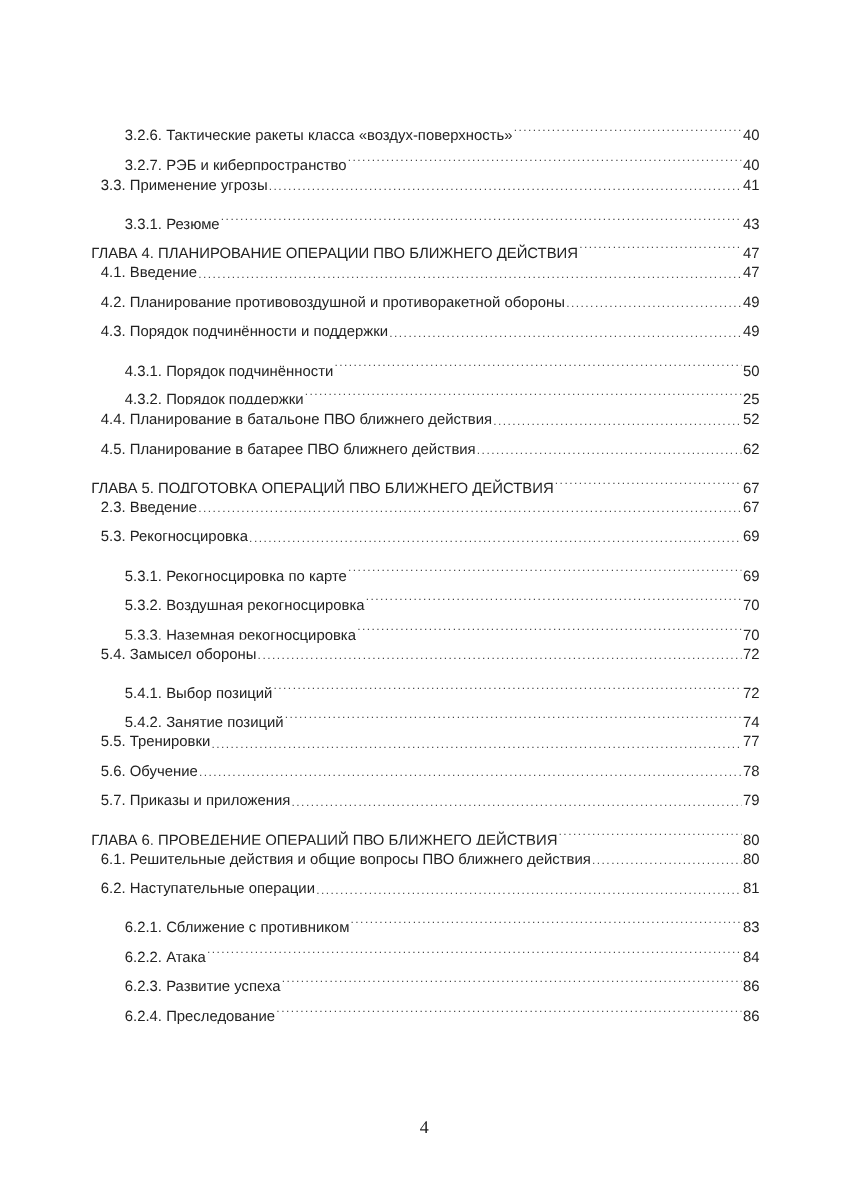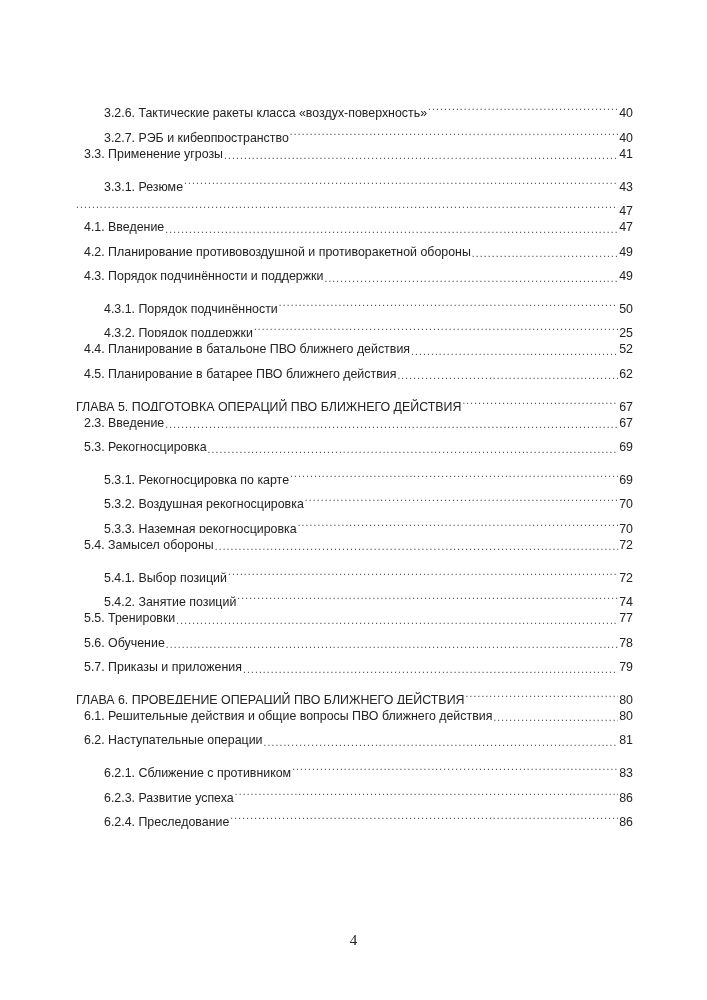--- a/index.html
+++ b/index.html
@@ -96,20 +96,21 @@
     <span class="toc-title">3.3. Применение угрозы</span>
     <span class="toc-leader"></span>
     <span class="toc-page">41</span>
   </div>
       <div class="toc-row lvl2">
     <span class="toc-title">3.3.1. Резюме</span>
     <span class="toc-leader"></span>
     <span class="toc-page">43</span>
   </div>
       <div class="toc-row lvl0">
+    <span class="toc-title">ГЛАВА 4. ПЛАНИРОВАНИЕ ОПЕРАЦИИ ПВО БЛИЖНЕГО ДЕЙСТВИЯ</span>
     <span class="toc-leader"></span>
     <span class="toc-page">47</span>
   </div>
       <div class="toc-row lvl1">
     <span class="toc-title">4.1. Введение</span>
     <span class="toc-leader"></span>
     <span class="toc-page">47</span>
   </div>
       <div class="toc-row lvl1">
     <span class="toc-title">4.2. Планирование противовоздушной и противоракетной обороны</span>
@@ -213,20 +214,25 @@
   </div>
       <div class="toc-row lvl1">
     <span class="toc-title">6.2. Наступательные операции</span>
     <span class="toc-leader"></span>
     <span class="toc-page">81</span>
   </div>
       <div class="toc-row lvl2">
     <span class="toc-title">6.2.1. Сближение с противником</span>
     <span class="toc-leader"></span>
     <span class="toc-page">83</span>
+  </div>
+      <div class="toc-row lvl2">
+    <span class="toc-title">6.2.2. Атака</span>
+    <span class="toc-leader"></span>
+    <span class="toc-page">84</span>
   </div>
       <div class="toc-row lvl2">
     <span class="toc-title">6.2.3. Развитие успеха</span>
     <span class="toc-leader"></span>
     <span class="toc-page">86</span>
   </div>
       <div class="toc-row lvl2">
     <span class="toc-title">6.2.4. Преследование</span>
     <span class="toc-leader"></span>
     <span class="toc-page">86</span>

